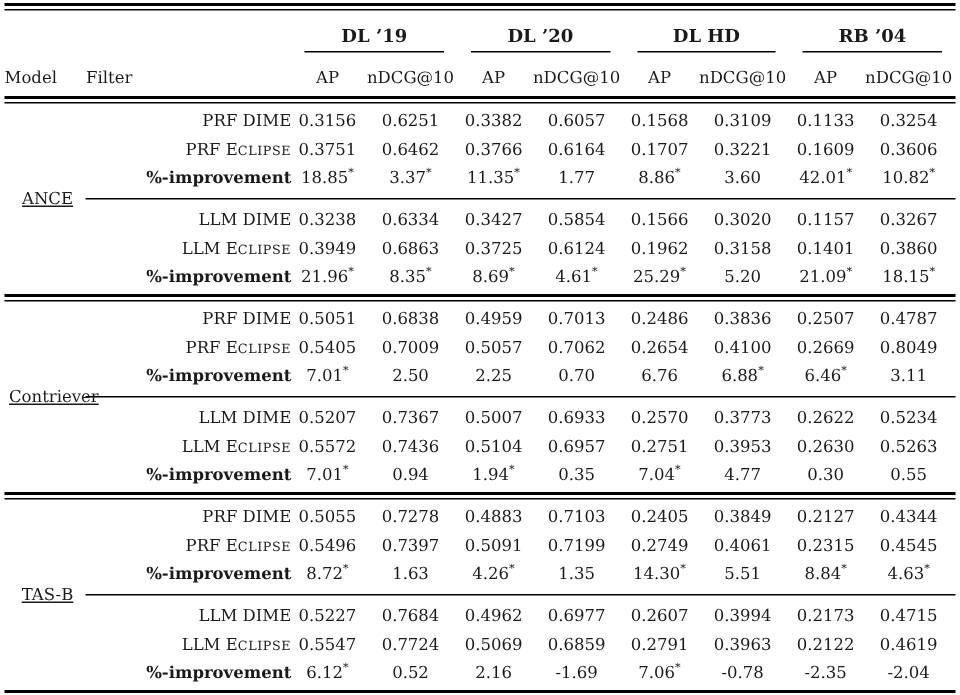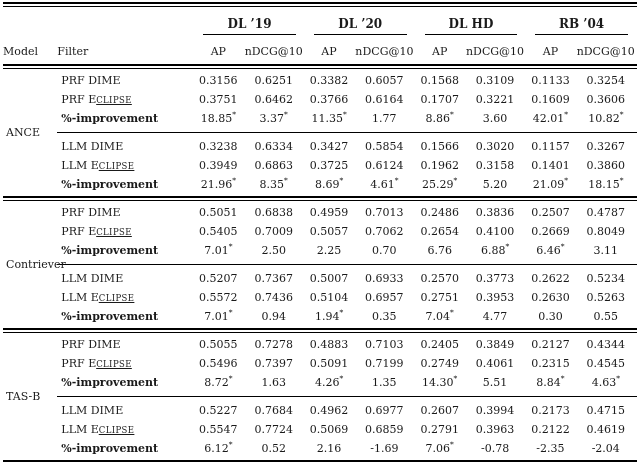--- a/index.html
+++ b/index.html
@@ -11,27 +11,27 @@
     border-collapse:collapse;table-layout:fixed;
     width:634px;margin:2px 3px 0 3px;
   }
   td{padding:0;text-align:center;vertical-align:middle;white-space:nowrap;font-size:11px;line-height:1;}
   thead td{vertical-align:bottom;}
   .rule-double{border-top:2px solid #000;border-bottom:1px solid #000;height:2px;}
   .cmid{border-top:1px solid #000;height:0;}
   .glabel{font-weight:bold;font-size:12px;border-bottom:1px solid #000;padding-bottom:4px;margin:0 9px;text-align:center;}
   .left{text-align:left;}
   .col-head{padding-bottom:5px;}
-  .model-cell{text-align:left;padding-left:3px;vertical-align:middle;font-size:11px;}
-  .filter-cell{text-align:left;padding-left:4px;}
+  .model-cell{text-align:center;padding-left:3px;vertical-align:middle;font-size:11px;text-decoration:underline;}
+  .filter-cell{text-align:right;padding-left:4px;}
   .bold{font-weight:bold;margin-left:16px;}
   tbody td{height:19px;}
   td.rule-row{height:9px;vertical-align:middle;padding:0;}
   sup.star{font-size:7.5px;vertical-align:super;line-height:0;}
-  .sc{font-size:8.5px;letter-spacing:0.4px;text-decoration:underline;}
+  .sc{font-size:8.5px;letter-spacing:0.4px;}
   tfoot td{height:8px;vertical-align:middle;}
   tr.toprow td{height:6px;vertical-align:top;}
   tr.ghrow td{height:27px;}
   tr.chrow td{height:22px;}
   tr.hrule td{height:9px;vertical-align:middle;}
 </style>
 </head>
 <body>
 
 <table>

